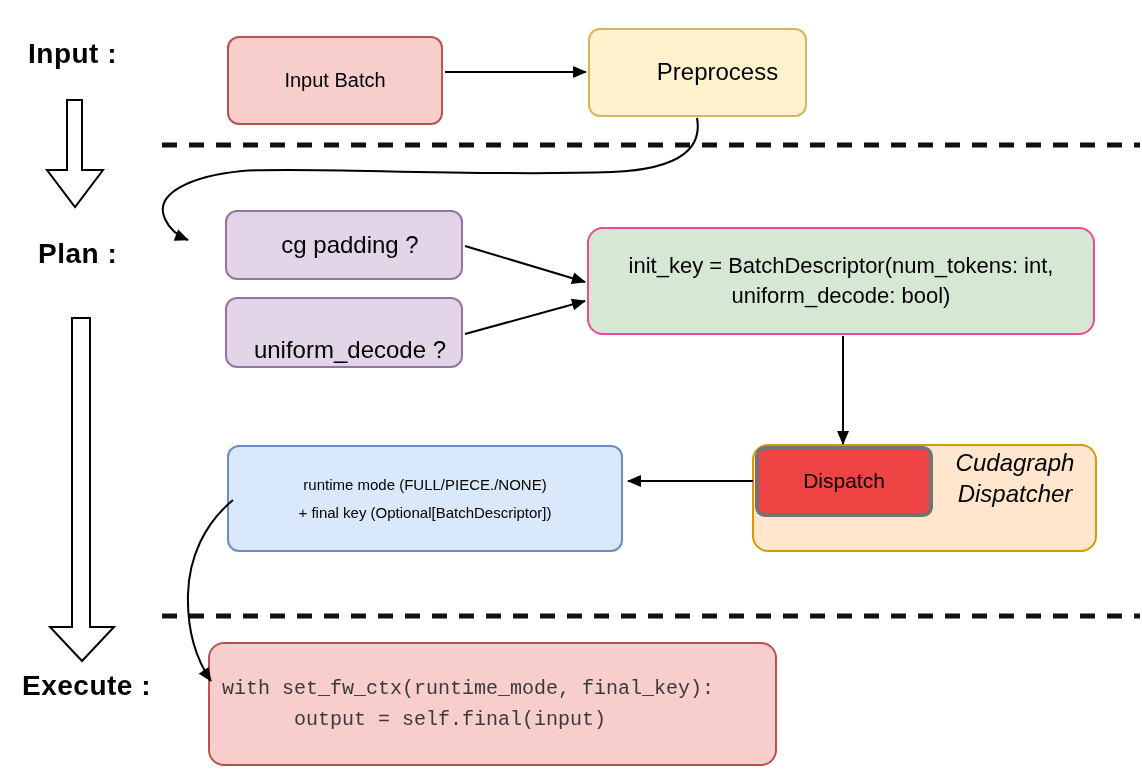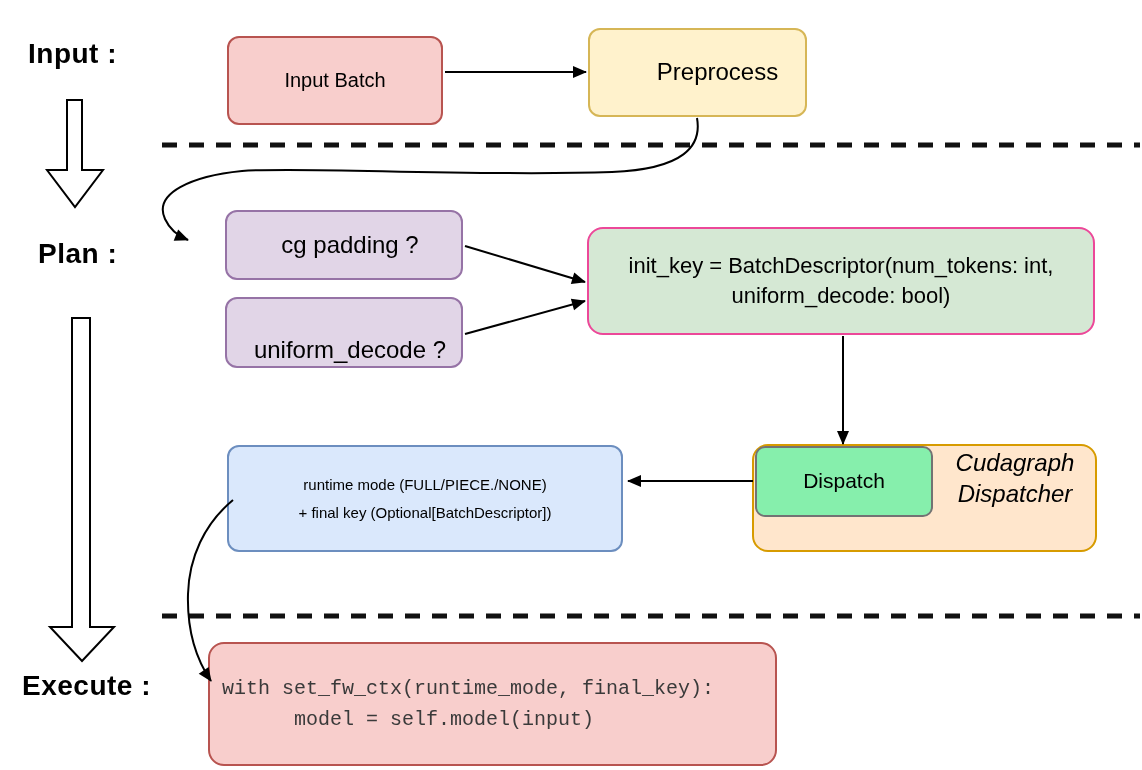--- a/index.html
+++ b/index.html
@@ -10,21 +10,21 @@
   .node{
     position:absolute;display:flex;align-items:center;justify-content:center;
     flex-direction:column;box-sizing:border-box;text-align:center;line-height:1.35;
   }
   .pink  {background:#f8cecc;border:2px solid #b85450;}
   .yellow{background:#fff2cc;border:2px solid #d6b656;}
   .purple{background:#e1d5e7;border:2px solid #9673a6;padding-left:12px;}
   .green {background:#d5e8d4;border:2px solid #ec4899;}
   .blue  {background:#dae8fc;border:2px solid #6c8ebf;}
   .orange{background:#ffe6cc;border:2px solid #d79b00;}
-  .orange-inner{background:#86efac;border:2px solid #737373;}
+  .orange-inner{background:#ef4444;border:4px solid #737373;}
   .r12{border-radius:12px;} .r16{border-radius:16px;} .r10{border-radius:10px;}
   .stage-label{
     position:absolute;font-weight:700;font-size:28px;letter-spacing:0.5px;
   }
   .node span{display:block;}
   #input-batch   {left:227px;top:28px;width:216px;height:89px;font-size:20px;margin-top:8px;}
   #preprocess    {left:588px;top:28px;width:219px;height:89px;font-size:24px;padding-left:40px;}
   #cg-padding    {left:225px;top:210px;width:238px;height:70px;font-size:24px;}
   #uniform-decode{left:225px;top:297px;width:238px;height:71px;font-size:24px;justify-content:flex-end;}
   #init-key      {left:587px;top:227px;width:508px;height:108px;font-size:22px;line-height:30px;}
@@ -78,21 +78,21 @@
     <span>Dispatcher</span>
   </div>
 
   <div id="runtime-box" class="node blue r12">
     <span>runtime mode (FULL/PIECE./NONE)</span>
     <span>+ final key (Optional[BatchDescriptor])</span>
   </div>
 
   <div id="execute-code" class="node pink r16">
     <span>with set_fw_ctx(runtime_mode, final_key):</span>
-    <span>      model = self.model(input)</span>
+    <span>      output = self.final(input)</span>
   </div>
 
   <svg id="connector-layer" width="1142" height="770" viewBox="0 0 1142 770">
     <defs>
       <marker id="ah" markerUnits="userSpaceOnUse" markerWidth="16" markerHeight="14" refX="14" refY="7" orient="auto">
         <path d="M1,1 L15,7 L1,13 Z" fill="#000"></path>
       </marker>
     </defs>
 
     <line x1="162" y1="145" x2="1140" y2="145" stroke="#111" stroke-width="5" stroke-dasharray="15 12"></line>

